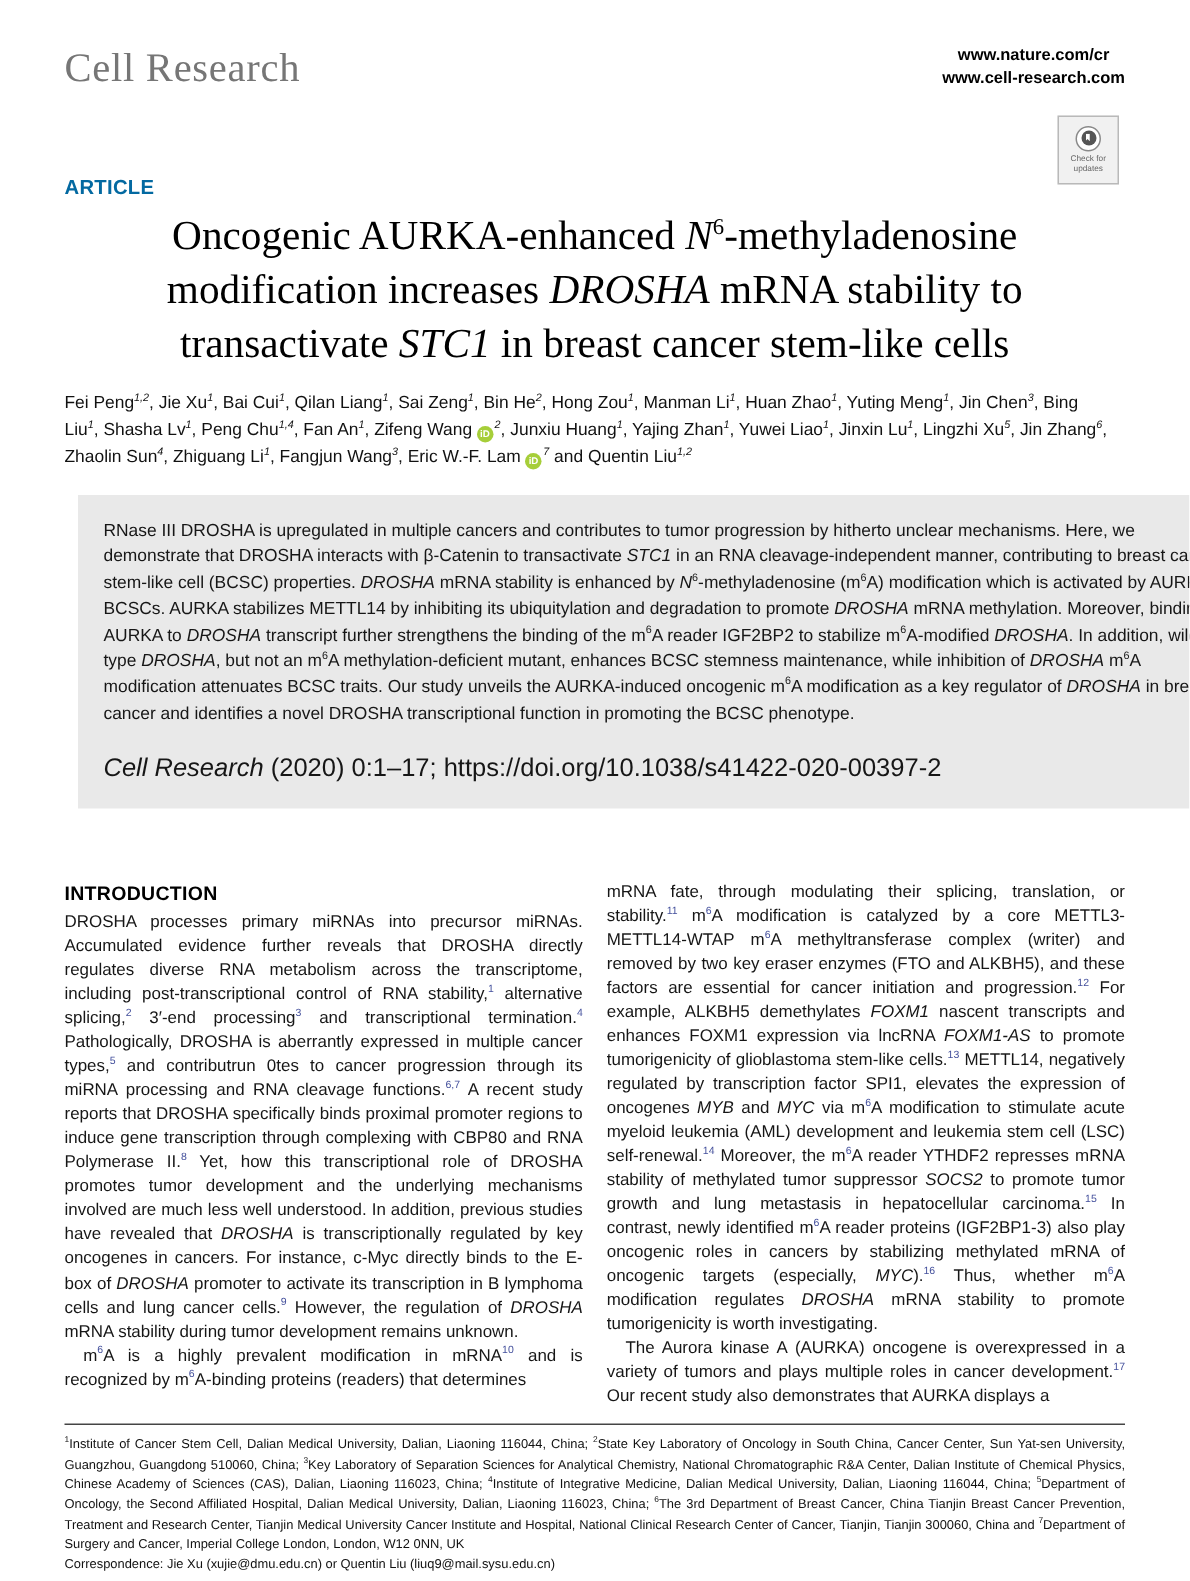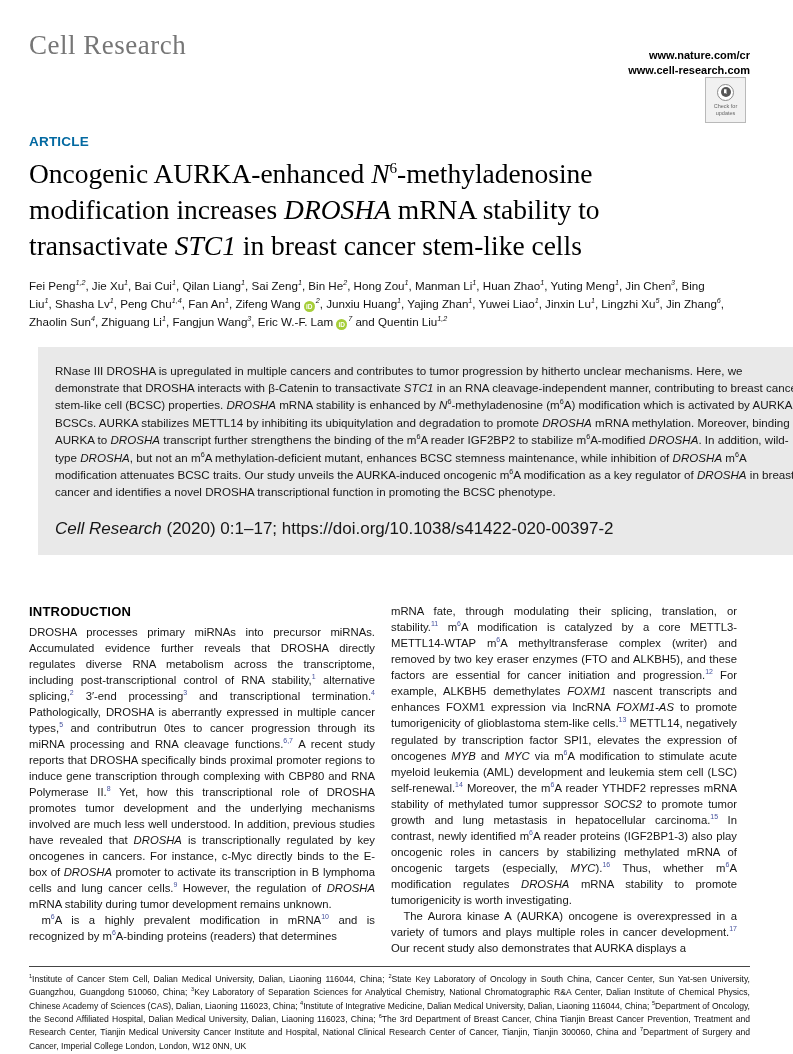--- a/index.html
+++ b/index.html
@@ -1,29 +1,29 @@
 <!DOCTYPE html>
 <html><head>
 <meta charset="utf-8">
 <style>
   * { margin:0; padding:0; box-sizing:border-box; }
   html,body { background:#ffffff; }
   .page {
     position:relative; width:793px; height:1054px; margin:0 auto;
     background:#fff; overflow:hidden;
     font-family:"Liberation Sans", sans-serif; color:#1a1a1a;
-    padding:30px 43px 0 29px;
+    padding:30px 43px 0 43px;
   }
   
   .hdr { display:flex; justify-content:space-between; align-items:flex-start; }
   .journal-logo {
     font-family:"Liberation Serif", serif; font-size:27px; color:#767676;
     letter-spacing:0.5px; font-weight:400;
   }
-  .hdr-urls { text-align:right; font-size:11px; font-weight:bold; line-height:1.35; color:#000;margin-top:18px; }
+  .hdr-urls { text-align:center; font-size:11px; font-weight:bold; line-height:1.35; color:#000; }
   
   .badge {
     position:absolute; top:77px; right:47px; width:41px; height:46px;
     background:#f1f1f1; border:1px solid #b9b9b9;
     display:flex; flex-direction:column; align-items:center; justify-content:center;
     cursor:pointer;
   }
   .badge-circle {
     width:17px; height:17px; border-radius:50%; border:1.5px solid #8a8a8a;
     display:flex; align-items:center; justify-content:center; margin-bottom:2px;
@@ -32,21 +32,21 @@
   .badge-dot { width:10px; height:10px; border-radius:50%; background:#555; position:relative; }
   .badge-dot::after {
     content:""; position:absolute; left:3px; top:2px; width:3px; height:5px;
     background:#fff; clip-path:polygon(0 0,100% 0,100% 100%,50% 70%,0 100%);
   }
   .badge-label { font-size:5.5px; color:#666; text-align:center; line-height:1.25; }
   
   .kicker { margin-top:56px; font-size:13.5px; font-weight:bold; color:#0369a1; letter-spacing:0.2px; }
   .title {
     margin-top:7px; font-family:"Liberation Serif", serif; font-size:27.5px;
-    line-height:1.31; color:#000; font-weight:400;
+    line-height:1.31; color:#000; font-weight:400;text-align:center;
   }
   .title sup { font-size:0.55em; line-height:0; }
   
   .authors { margin-top:13px; font-size:11.6px; line-height:1.55; color:#111; width:700px; }
   .authors sup { font-size:0.62em; line-height:0;font-style:italic; }
   .orcid {
     display:inline-block; width:11px; height:11px; border-radius:50%;
     background:#a6ce39; color:#fff; font-size:6.5px; font-weight:bold;
     text-align:center; line-height:11px; margin:0 1px 0 3px; vertical-align:-1px;
     cursor:pointer;

